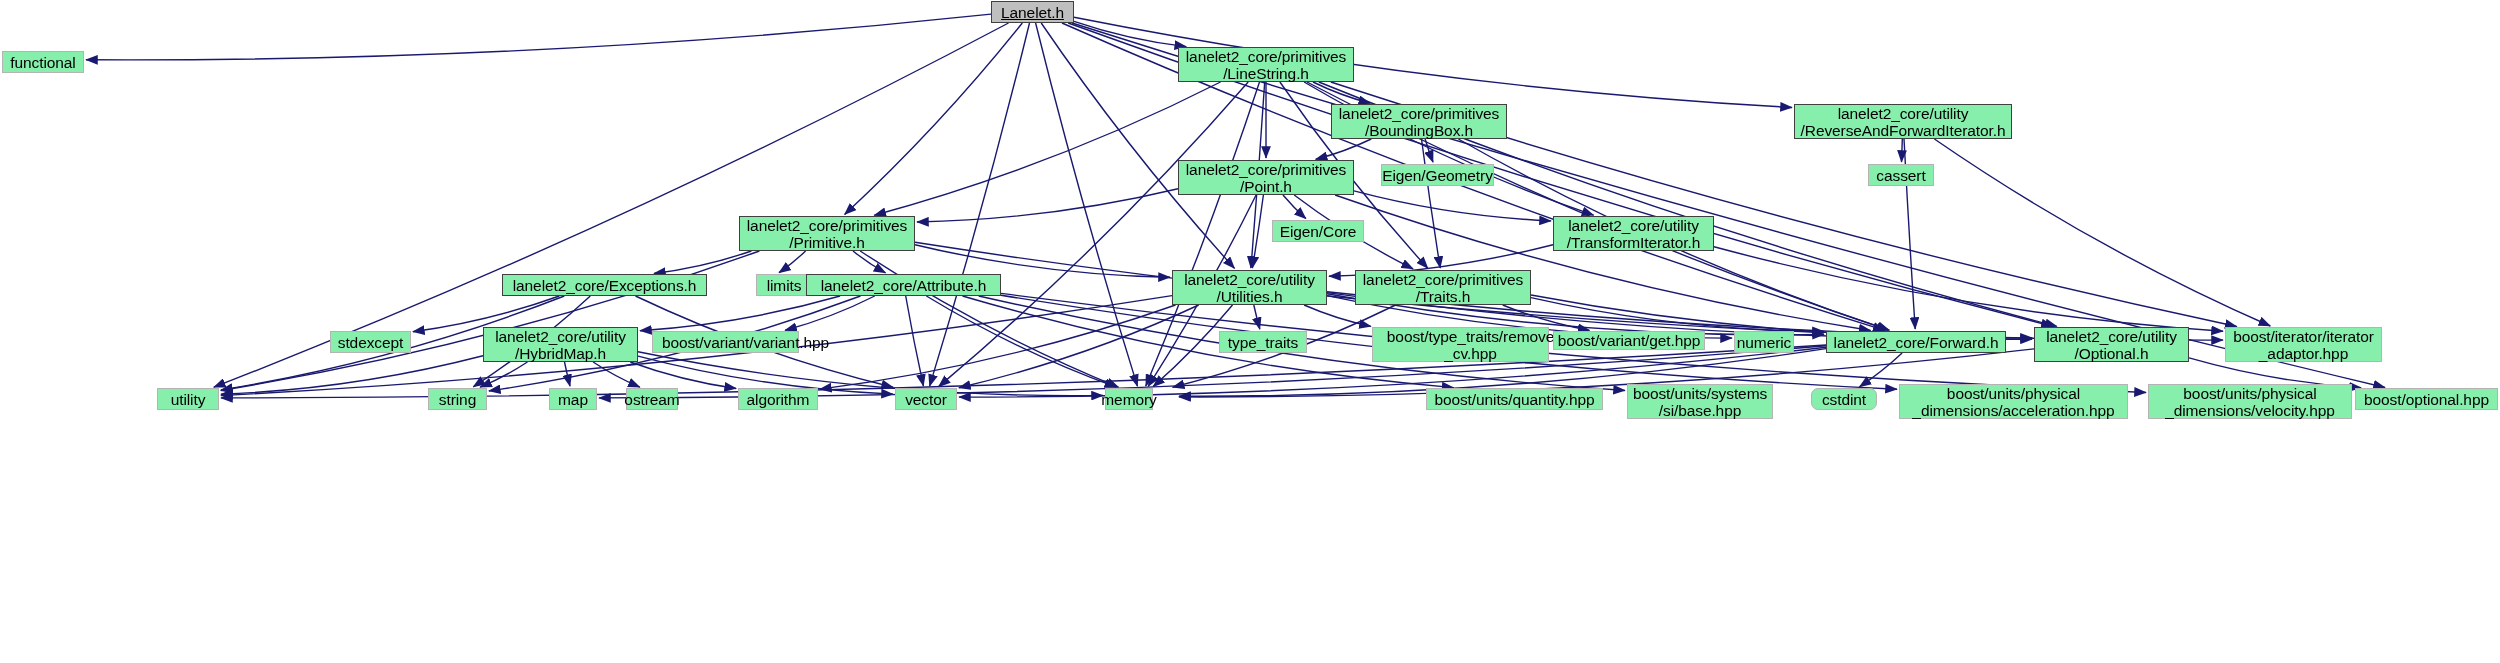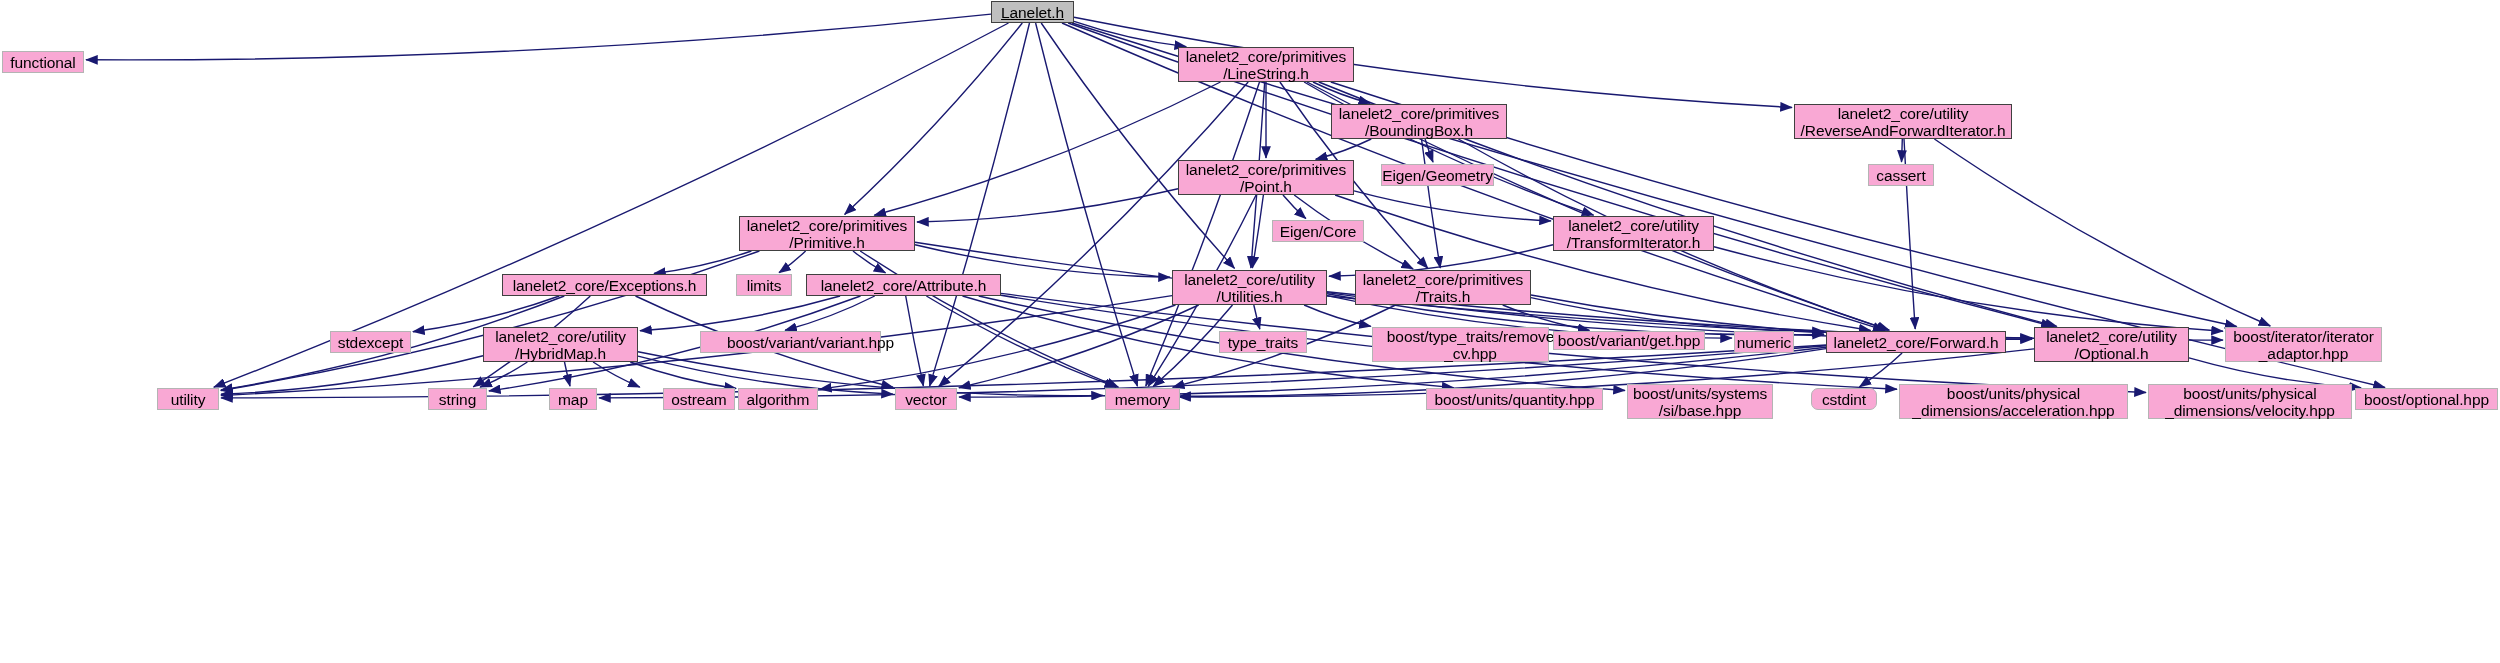--- a/index.html
+++ b/index.html
@@ -10,21 +10,21 @@
   .node{
     position:absolute;
     box-sizing:border-box;
     display:flex;align-items:center;justify-content:center;
     text-align:center;
     color:#000000;
     font-size:15.5px;
     line-height:17px;
     letter-spacing:-0.1px;
     white-space:pre;
-    background:#f9a8d4;
+    background:#86efac;
     border:1px solid #b4b4b4;
   }
   .node.hdr{border:1px solid #404040;}
   .node.root{background:#bfbfbf;border:1px solid #404040;text-decoration:underline;}
 </style>
 </head>
 <body>
 
 <div id="graph">
   <svg id="edges" viewBox="0 0 2500 663" preserveAspectRatio="none">
@@ -134,47 +134,47 @@
       <div class="node hdr" style="left: 1178px; top: 160px; width: 176px; height: 35px;">lanelet2_core/primitives
 /Point.h</div>
       <div class="node " style="left: 1381px; top: 164px; width: 113px; height: 22px;">Eigen/Geometry</div>
       <div class="node " style="left: 1868px; top: 164px; width: 66px; height: 22px;">cassert</div>
       <div class="node hdr" style="left: 739px; top: 216px; width: 176px; height: 35px;">lanelet2_core/primitives
 /Primitive.h</div>
       <div class="node " style="left: 1272px; top: 220px; width: 92px; height: 22px;">Eigen/Core</div>
       <div class="node hdr" style="left: 1553px; top: 216px; width: 161px; height: 35px;">lanelet2_core/utility
 /TransformIterator.h</div>
       <div class="node hdr" style="left: 502px; top: 274px; width: 205px; height: 22px;">lanelet2_core/Exceptions.h</div>
-      <div class="node " style="left: 736px; top: 274px; width: 56px; height: 22px;">limits</div>
+      <div class="node " style="left: 756px; top: 274px; width: 56px; height: 22px;">limits</div>
       <div class="node hdr" style="left: 806px; top: 274px; width: 195px; height: 22px; text-align: right;">lanelet2_core/Attribute.h</div>
       <div class="node hdr" style="left: 1172px; top: 270px; width: 155px; height: 35px;">lanelet2_core/utility
 /Utilities.h</div>
       <div class="node hdr" style="left: 1355px; top: 270px; width: 176px; height: 35px;">lanelet2_core/primitives
 /Traits.h</div>
       <div class="node " style="left: 330px; top: 331px; width: 81px; height: 22px;">stdexcept</div>
       <div class="node hdr" style="left: 483px; top: 327px; width: 155px; height: 35px;">lanelet2_core/utility
 /HybridMap.h</div>
-      <div class="node " style="left: 700px; top: 331px; width: 181px; height: 22px; padding-left: 40px;">boost/variant/variant.hpp</div>
+      <div class="node " style="left: 652px; top: 331px; width: 147px; height: 22px; padding-left: 40px;">boost/variant/variant.hpp</div>
       <div class="node " style="left: 1219px; top: 331px; width: 88px; height: 22px;">type_traits</div>
       <div class="node " style="left: 1372px; top: 327px; width: 177px; height: 35px; padding-left: 20px;">boost/type_traits/remove
 _cv.hpp</div>
       <div class="node " style="left: 1553px; top: 331px; width: 152px; height: 19px;">boost/variant/get.hpp</div>
       <div class="node " style="left: 1734px; top: 331px; width: 60px; height: 22px;">numeric</div>
       <div class="node hdr" style="left: 1826px; top: 331px; width: 180px; height: 22px;">lanelet2_core/Forward.h</div>
       <div class="node hdr" style="left: 2034px; top: 327px; width: 155px; height: 35px;">lanelet2_core/utility
 /Optional.h</div>
       <div class="node " style="left: 2225px; top: 327px; width: 157px; height: 35px;">boost/iterator/iterator
 _adaptor.hpp</div>
       <div class="node " style="left: 157px; top: 388px; width: 62px; height: 22px;">utility</div>
       <div class="node " style="left: 428px; top: 388px; width: 59px; height: 22px;">string</div>
       <div class="node " style="left: 549px; top: 388px; width: 48px; height: 22px;">map</div>
-      <div class="node " style="left: 626px; top: 388px; width: 72px; height: 22px; margin-left: 37px;">ostream</div>
+      <div class="node " style="left: 626px; top: 388px; width: 52px; height: 22px;">ostream</div>
       <div class="node " style="left: 738px; top: 388px; width: 80px; height: 22px;">algorithm</div>
       <div class="node " style="left: 895px; top: 388px; width: 62px; height: 22px;">vector</div>
-      <div class="node " style="left: 1105px; top: 388px; width: 75px; height: 22px;">memory</div>
+      <div class="node " style="left: 1105px; top: 388px; width: 48px; height: 22px;">memory</div>
       <div class="node " style="left: 1426px; top: 388px; width: 177px; height: 22px;">boost/units/quantity.hpp</div>
       <div class="node " style="left: 1627px; top: 384px; width: 146px; height: 35px;">boost/units/systems
 /si/base.hpp</div>
       <div class="node " style="left: 1811px; top: 388px; width: 66px; height: 22px; border-radius: 7px;">cstdint</div>
       <div class="node " style="left: 1899px; top: 384px; width: 229px; height: 35px;">boost/units/physical
 _dimensions/acceleration.hpp</div>
       <div class="node " style="left: 2148px; top: 384px; width: 204px; height: 35px;">boost/units/physical
 _dimensions/velocity.hpp</div>
       <div class="node " style="left: 2355px; top: 388px; width: 143px; height: 22px;">boost/optional.hpp</div>
     </div>

